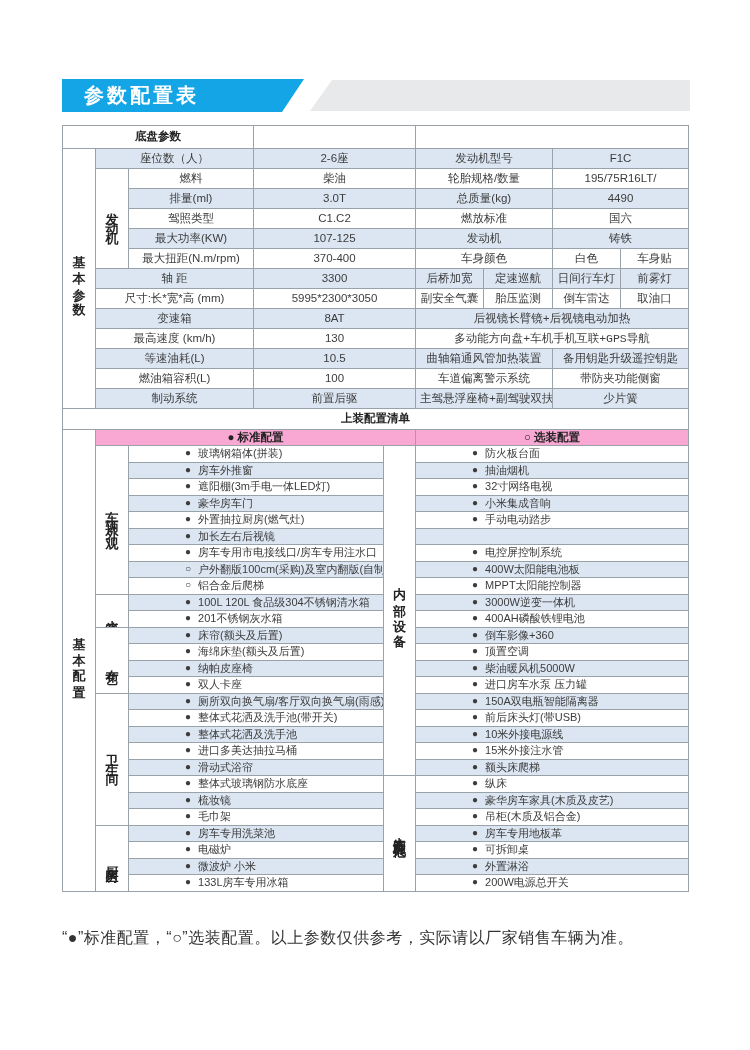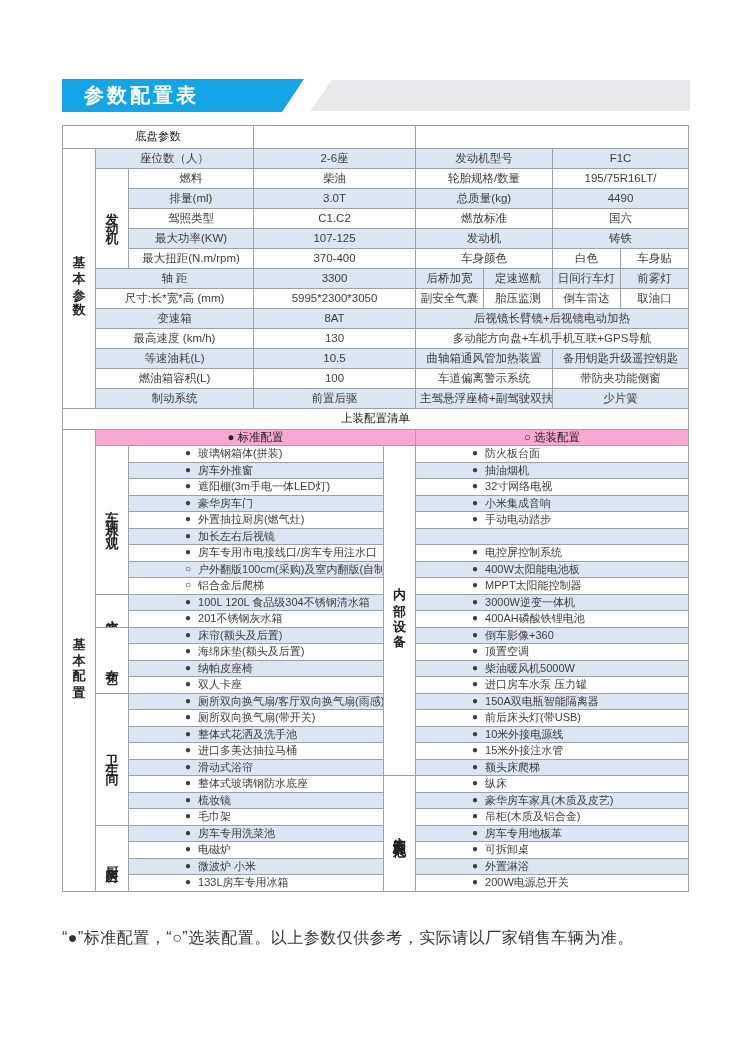--- a/index.html
+++ b/index.html
@@ -32,26 +32,26 @@
     border:1px solid #99a1a9;
     font-size:11.5px;text-align:center;vertical-align:middle;
     padding:0 4px;overflow:hidden;white-space:nowrap;line-height:1.15;
   }
   .spec tr{height:20px;}
   tr.hdr-row{height:23px;}
   tr.upper-title-row{height:21px;}
   tr.cfg-hdr-row{height:16px;}
   tr.item-row{height:16.5px;}
   tr.item-row td{font-size:11px;}
-  .b{font-weight:normal;color:#222;}
+  .b{font-weight:bold;color:#222;}
   .stripe td{background:#dce6f2;margin-top:28px;}
   .cfg-hdr-row td{background:#f9a8d4;}
   .spec td.vert,.spec td.cat{background:#fff;}
   .lbll{text-align:left;padding-left:12px;}
-  .lft{text-align:left;padding-left:7px;padding-right:2px;font-size:11px;}
+  .lft{text-align:left;padding-left:7px;padding-right:2px;font-size:11px;font-family:Liberation Mono, monospace;}
   .vert{font-weight:bold;color:#222;}
   .vtext{
     display:inline-block;writing-mode:vertical-lr;text-orientation:upright;
     font-size:13px;line-height:1;
   }
   .vs-lg{letter-spacing:16px;}
   .vs-md{letter-spacing:9px;}
   .vs-sm{letter-spacing:2px;}
   td.cat{font-weight:bold;color:#222;}
   td.item{text-align:left;padding-left:56px;}
@@ -252,21 +252,21 @@
         <tr class="item-row">
           <td colspan="2" class="item"><span class="mark">●</span><span>双人卡座</span></td>
           <td colspan="4" class="item"><span class="mark">●</span><span>进口房车水泵 压力罐</span></td>
         </tr>
         <tr class="item-row stripe">
           <td rowspan="8" class="cat"><span class="vtext vs-md">卫生间</span></td>
           <td colspan="2" class="item"><span class="mark">●</span><span>厕所双向换气扇/客厅双向换气扇(雨感)</span></td>
           <td colspan="4" class="item"><span class="mark">●</span><span>150A双电瓶智能隔离器</span></td>
         </tr>
         <tr class="item-row">
-          <td colspan="2" class="item"><span class="mark">●</span><span>厕所双向换气扇(带开关)</span></td>
+          <td colspan="2" class="item"><span class="mark">●</span><span>整体式花洒及洗手池(带开关)</span></td>
           <td colspan="4" class="item"><span class="mark">●</span><span>前后床头灯(带USB)</span></td>
         </tr>
         <tr class="item-row stripe">
           <td colspan="2" class="item"><span class="mark">●</span><span>整体式花洒及洗手池</span></td>
           <td colspan="4" class="item"><span class="mark">●</span><span>10米外接电源线</span></td>
         </tr>
         <tr class="item-row">
           <td colspan="2" class="item"><span class="mark">●</span><span>进口多美达抽拉马桶</span></td>
           <td colspan="4" class="item"><span class="mark">●</span><span>15米外接注水管</span></td>
         </tr>

